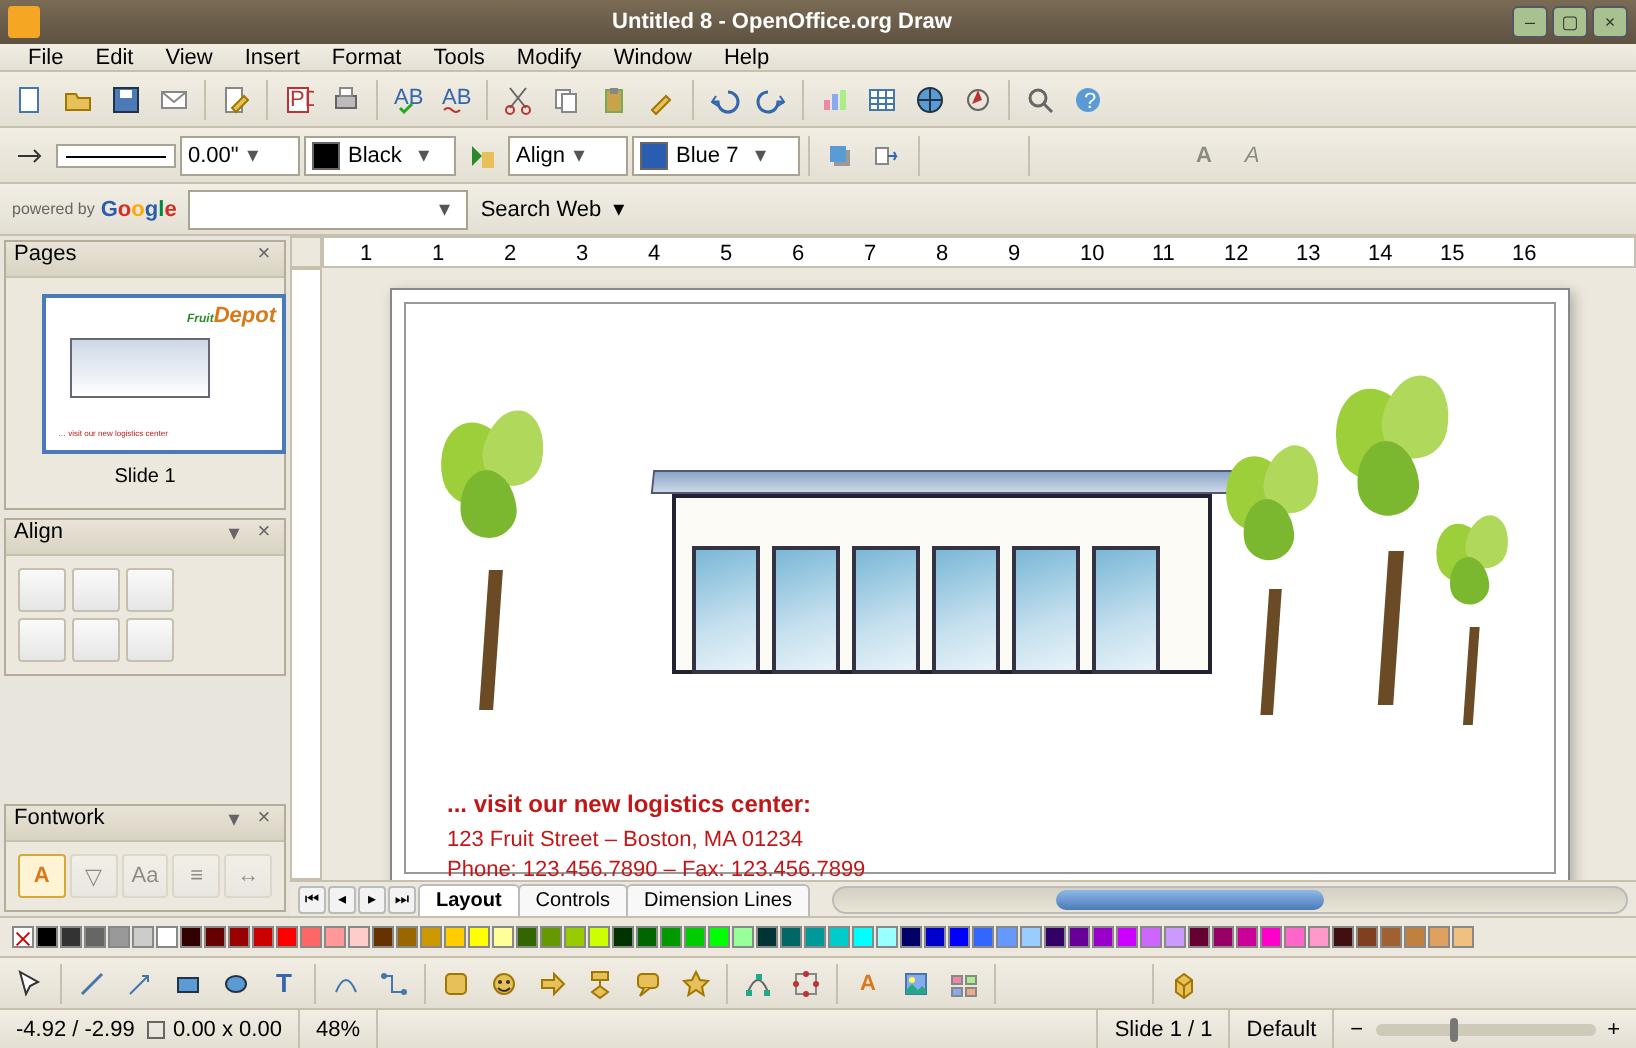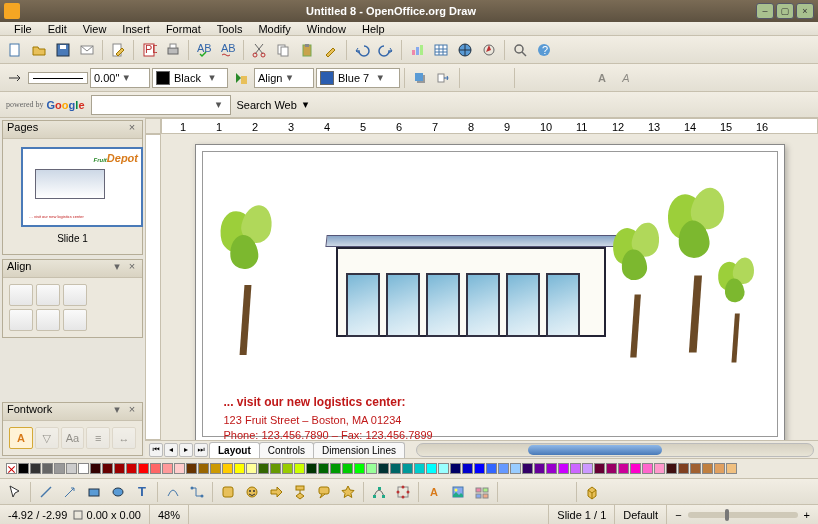--- a/index.html
+++ b/index.html
@@ -21,21 +21,21 @@
 .tbtn { width: 22px; height: 22px; border: 1px solid transparent; border-radius: 2px; display: flex; align-items: center; justify-content: center; cursor: pointer; }
 .tsep { width: 1px; height: 20px; background: #c7c0ae; margin: 0 2px; }
 .combo { height: 20px; border: 1px solid #a9a391; background: #fff; display: flex; align-items: center; padding: 0 3px; font-size: 10px; }
 .combo .dd { width: 14px; text-align: center; color: #555; cursor: pointer; }
 .swatch { width: 14px; height: 14px; border: 1px solid #666; }
 .linepreview { width: 60px; height: 12px; border: 1px solid #a9a391; background: #fff; position: relative; }
 .linepreview::after { content:""; position:absolute; left:4px; right:4px; top:50%; border-top:1px solid #000; }
 
 
 .googlerow { height: 26px; display: flex; align-items: center; padding: 0 6px; gap: 6px; background: linear-gradient(#f2eee4,#e3dfd3); border-bottom: 1px solid #c7c0ae; }
-.googlerow .pb { font-size: 8px; color: #666; line-height: 1; font-family: Liberation Serif, serif; }
+.googlerow .pb { font-size: 8px; color: #666; line-height: 1; }
 .googlerow .gl { font-weight: bold; }
 .googlerow .gl .b { color:#2a5db0;} .googlerow .gl .r{color:#d62d20;} .googlerow .gl .y{color:#ffa700;} .googlerow .gl .g{color:#008744;}
 .searchinput { width: 130px; height: 18px; border: 1px solid #a9a391; background: #fff; }
 
 
 .main { flex: 1; display: flex; min-height: 0; }
 .leftcol { width: 145px; display: flex; flex-direction: column; position: relative; }
 .panel { border: 1px solid #b5ad97; margin: 2px; background: #ece8dd; }
 .panel .ph { height: 18px; background: linear-gradient(#e8e4d7,#d9d3c2); display: flex; align-items: flex-start; padding: 0 4px; font-size: 10px; border-bottom: 1px solid #c7c0ae; }
 .panel .ph .sp { margin-left: auto; display: flex; gap: 3px; }

